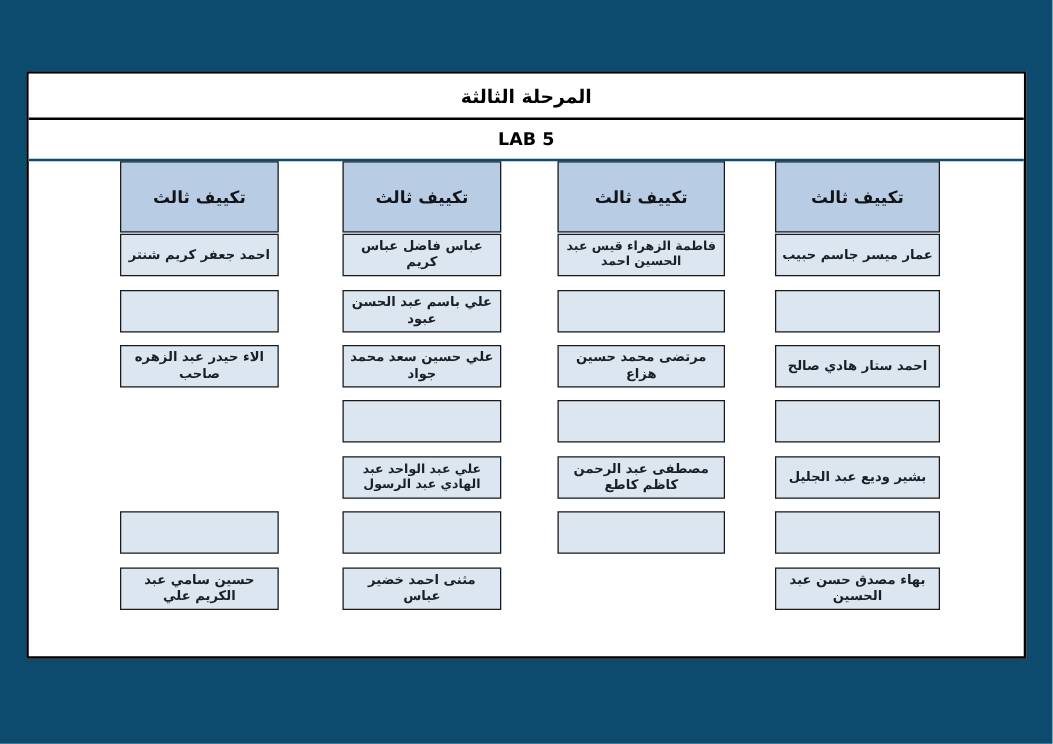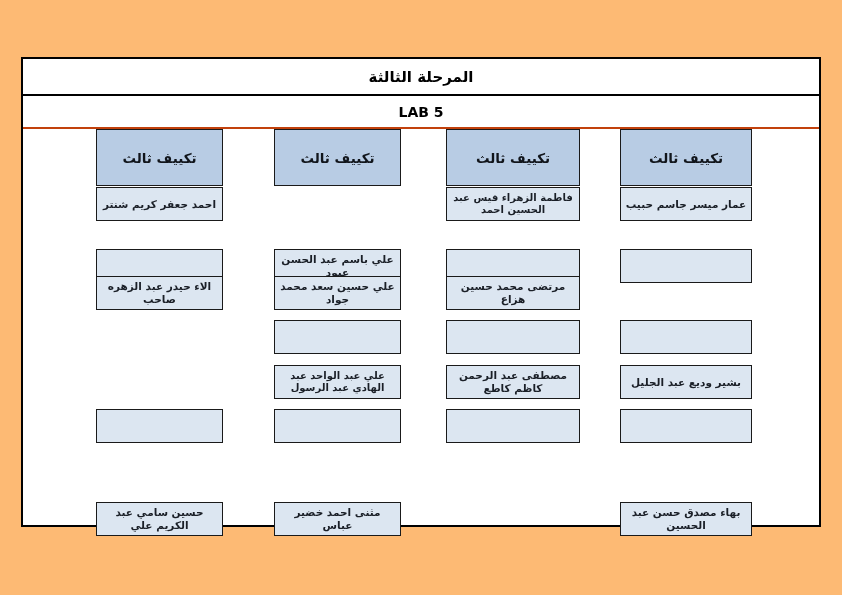--- a/index.html
+++ b/index.html
@@ -13,21 +13,21 @@
     height: 595px;
     overflow: hidden;
     font-family: "DejaVu Sans", "Liberation Sans", sans-serif;
     color: #000000;
   }
 
   .page {
     position: relative;
     width: 842px;
     height: 595px;
-    background: #fdba74;
+    background: #0c4a6e;
   }
 
   
   .sheet {
     position: absolute;
     left: 21px;
     top: 57px;
     width: 800px;
     height: 470px;
     border: 2px solid #000000;
@@ -45,21 +45,21 @@
     box-sizing: border-box;
     background: #ffffff;
   }
   .title-row .title-text {
     font-size: 15px;
     font-weight: 700;
     letter-spacing: 0.2px;
   }
   .subtitle-row {
     height: 33px;
-    border-bottom: 2px solid #c2410c;
+    border-bottom: 2px solid #0c4a6e;
     display: flex;
     align-items: center;
     justify-content: center;
     box-sizing: border-box;
     background: #ffffff;
   }
   .subtitle-row .subtitle-text {
     font-size: 14px;
     font-weight: 700;
     direction: ltr;
@@ -117,26 +117,26 @@
   .cell.blank-cell { }
 
   
   .c0 .col-header, .c0 .cell { left: 0px;  width: 132px; }
   .c1 .col-header, .c1 .cell { left: 25px; width: 134px; }
   .c2 .col-header, .c2 .cell { left: 52px; width: 127px; }
   .c3 .col-header, .c3 .cell { left: 73px; width: 127px; }
 
   
   .r0 { top: 58px;  }
-  .r1 { top: 120px; }
+  .r1 { top: 103px; }
   .r2 { top: 147px; }
   .r3 { top: 191px; }
   .r4 { top: 236px; }
   .r5 { top: 280px; }
-  .r6 { top: 325px; margin-top: 48px; }
+  .r6 { top: 325px; }
 
   
   .cell.two-line { height: 34px; font-size: 10px; }
 </style>
 </head>
 <body>
 
 <div class="page">
 
   <div class="sheet">
@@ -148,38 +148,40 @@
     <div class="subtitle-row">
       <span class="subtitle-text">LAB 5</span>
     </div>
 
     <div class="columns">
 
       <div class="column c0">
         <div class="col-header">تكييف ثالث</div>
         <div class="cell r0">عمار ميسر جاسم حبيب</div>
         <div class="cell r1 blank-cell"></div>
+        <div class="cell r2">احمد ستار هادي صالح</div>
         <div class="cell r3 blank-cell"></div>
         <div class="cell r4">بشير وديع عبد الجليل</div>
         <div class="cell r5 blank-cell"></div>
         <div class="cell r6">بهاء مصدق حسن عبد الحسين</div>
       </div>
 
       <div class="column c1">
         <div class="col-header">تكييف ثالث</div>
         <div class="cell r0 two-line">فاطمة الزهراء قيس عبد الحسين احمد</div>
         <div class="cell r1 blank-cell"></div>
         <div class="cell r2">مرتضى محمد حسين هزاع</div>
         <div class="cell r3 blank-cell"></div>
         <div class="cell r4">مصطفى عبد الرحمن كاظم كاطع</div>
         <div class="cell r5 blank-cell"></div>
       </div>
 
       <div class="column c2">
         <div class="col-header">تكييف ثالث</div>
+        <div class="cell r0">عباس فاضل عباس كريم</div>
         <div class="cell r1">علي باسم عبد الحسن عبود</div>
         <div class="cell r2">علي حسين سعد محمد جواد</div>
         <div class="cell r3 blank-cell"></div>
         <div class="cell r4 two-line">علي عبد الواحد عبد الهادي عبد الرسول</div>
         <div class="cell r5 blank-cell"></div>
         <div class="cell r6">مثنى احمد خضير عباس</div>
       </div>
 
       <div class="column c3">
         <div class="col-header">تكييف ثالث</div>

